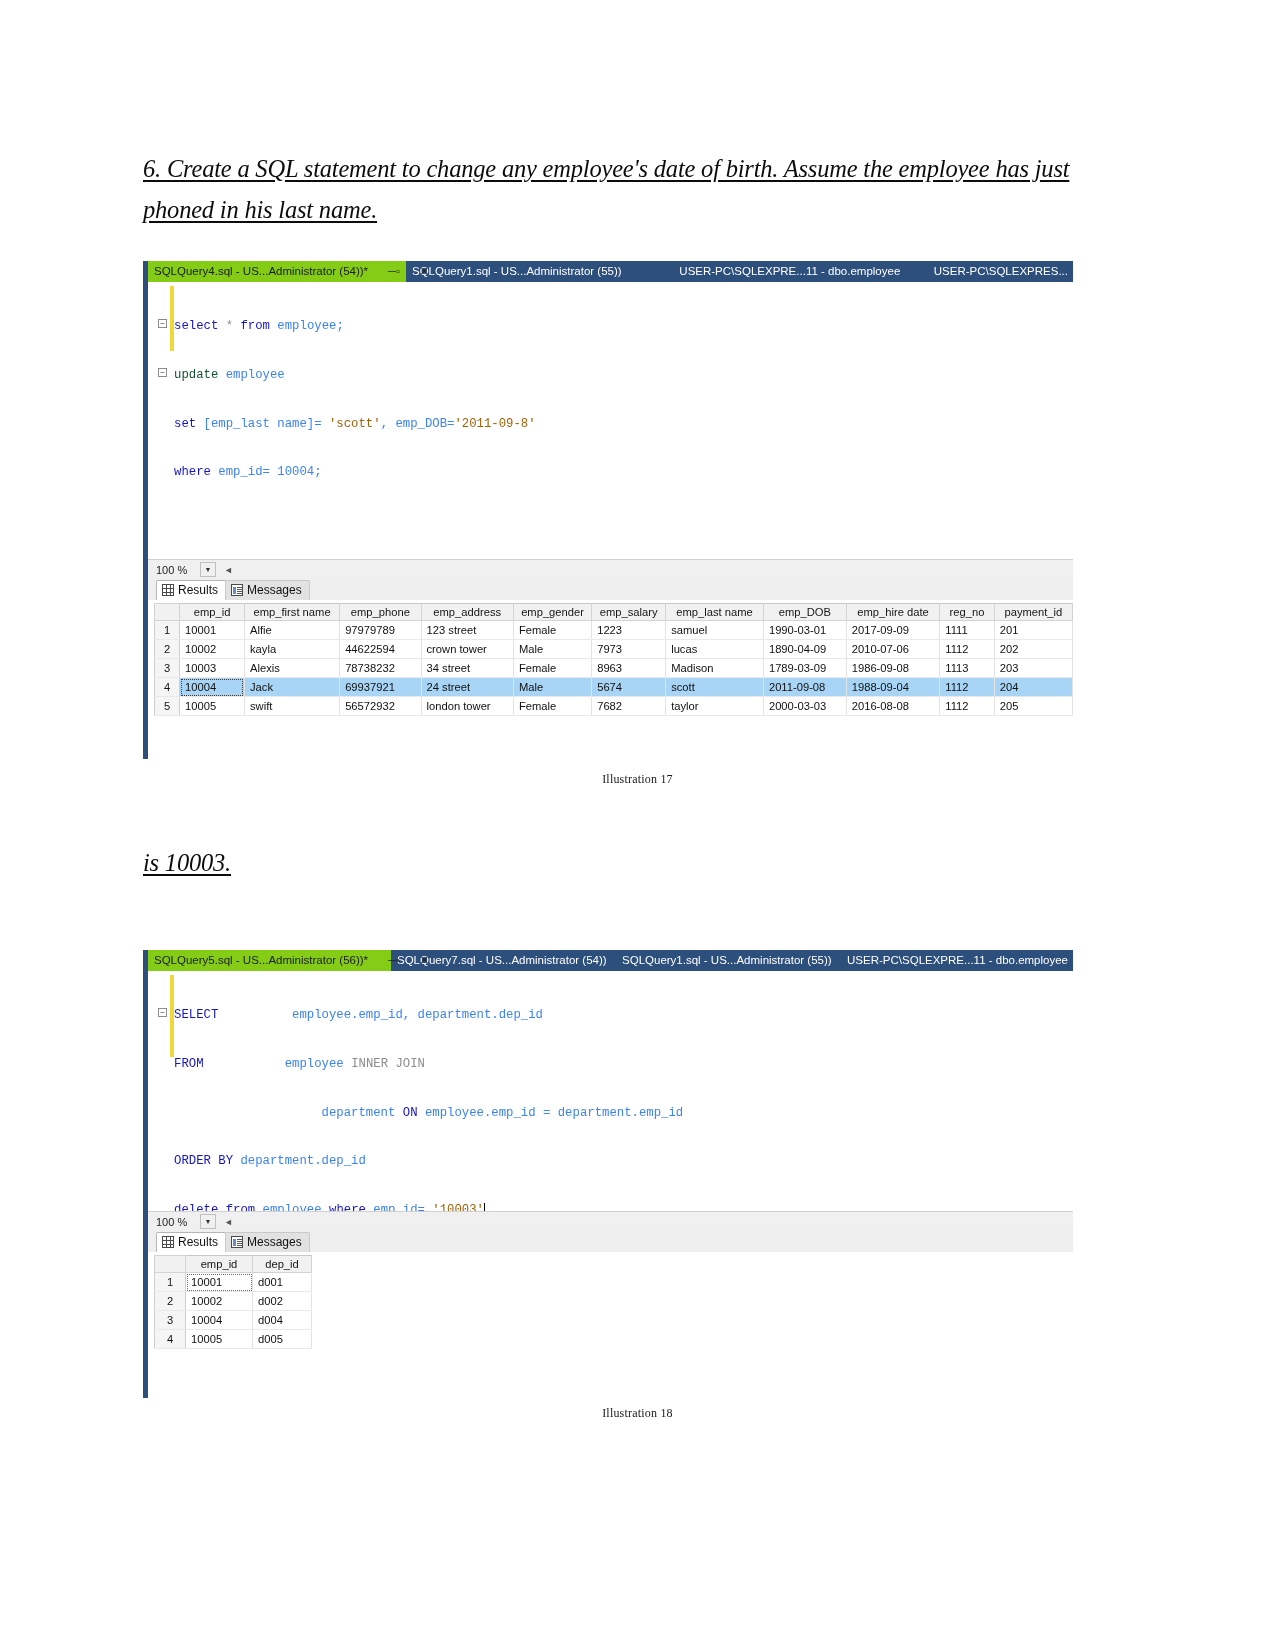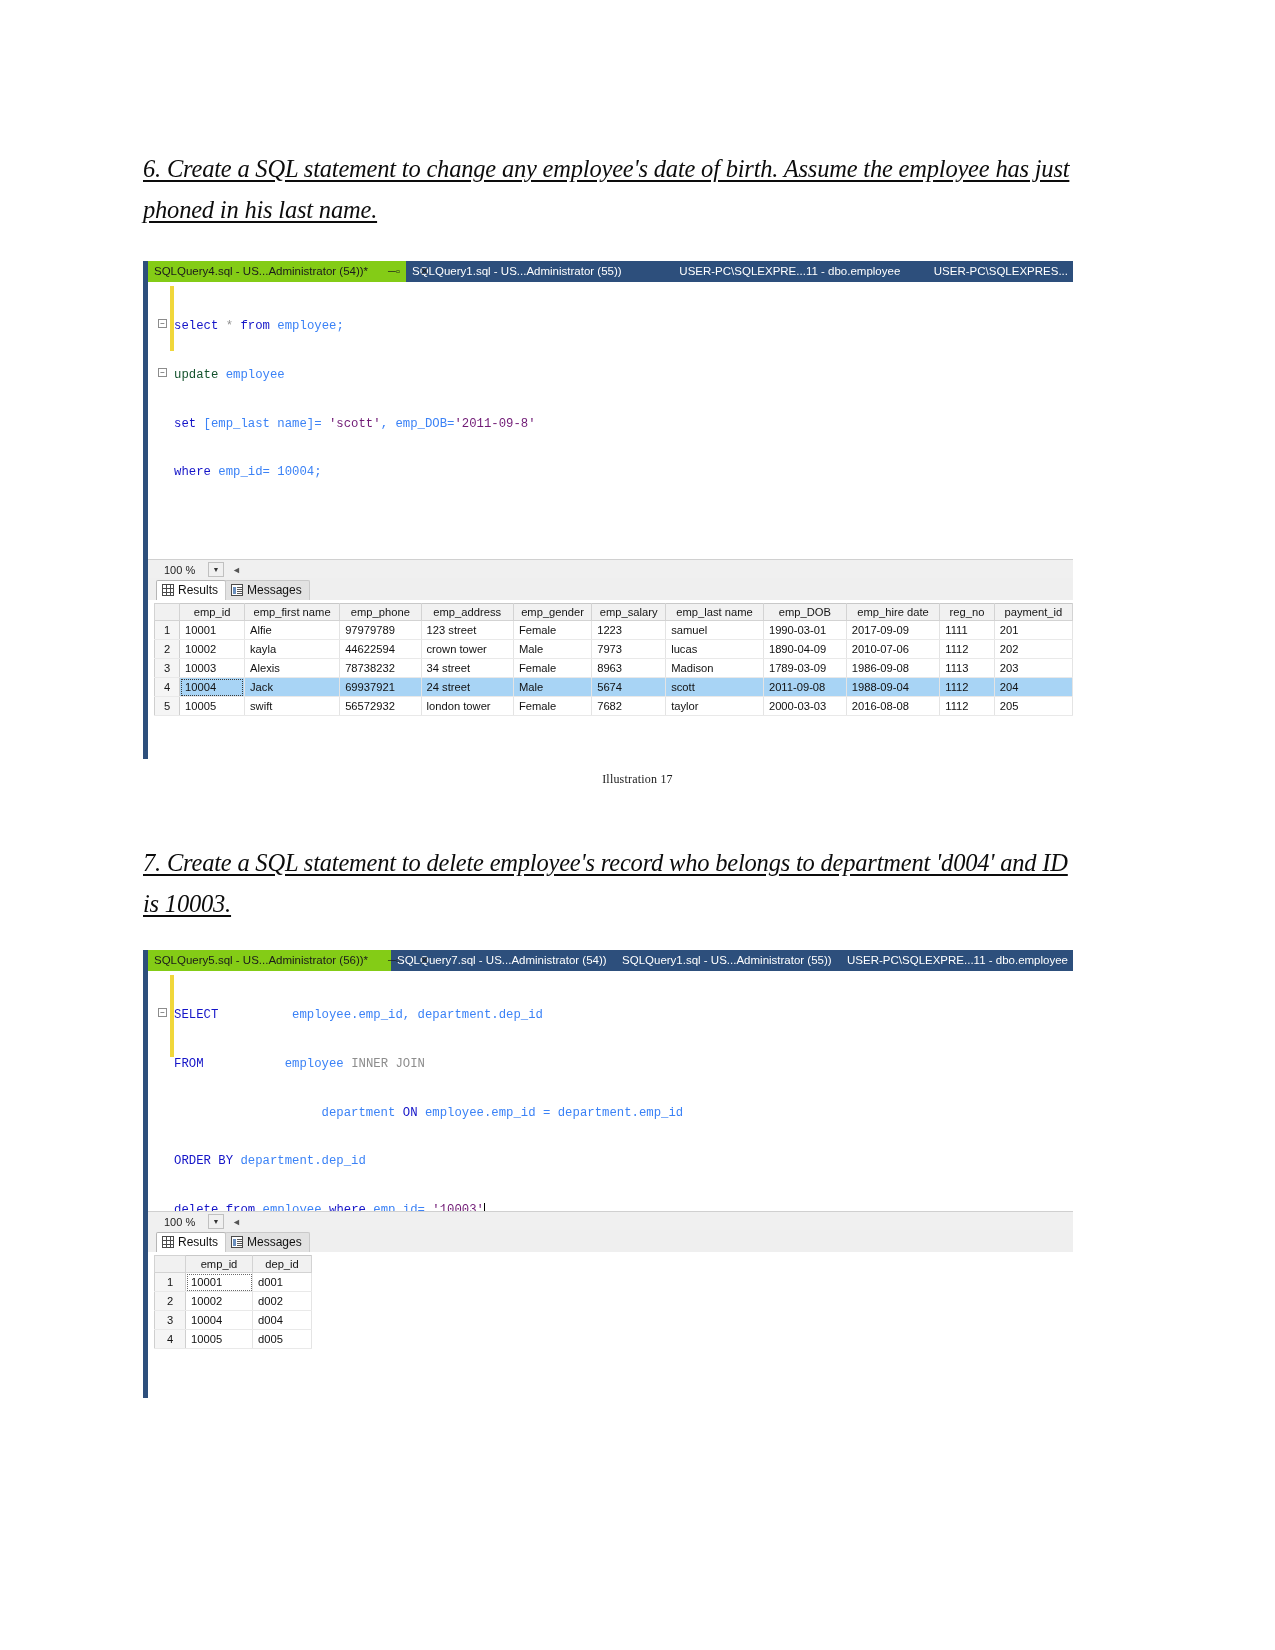--- a/index.html
+++ b/index.html
@@ -158,21 +158,21 @@
     top: 4px;
     font-family: "Liberation Mono", monospace;
     font-size: 12.3px;
     line-height: 16.2px;
     color: #1c1c1c;
     white-space: pre;
   }
   .code .line { display: block; height: 16.2px; position: relative; }
   .kw   { color: #1414c8; }
   .kw2  { color: #14532d; }
-  .str  { color: #701a75; }
+  .str  { color: #a16207; }
   .gry  { color: #8d8d8d; }
   .blk  { color: #3b82f6; }
   .fold {
     position: absolute;
     left: -16px;
     top: 1px;
     width: 9px;
     height: 9px;
     border: 1px solid #8c8c8c;
     box-sizing: border-box;
@@ -202,21 +202,21 @@
     border-bottom: 1px solid #d0d0d0;
     display: flex;
     align-items: center;
     font-family: "Liberation Sans", sans-serif;
     font-size: 11px;
     color: #222;
   }
   #ssms1 .zoombar { top: 298px; }
   #ssms2 .zoombar { top: 261px; }
   .zoom-val {
-    padding-left: 16px;
+    padding-left: 8px;
     width: 44px;
   }
   .zoom-drop {
     width: 16px;
     height: 15px;
     background: #f0f0f0;
     border: 1px solid #c0c0c0;
     display: flex;
     align-items: center;
     justify-content: center;
@@ -536,21 +536,20 @@
         </tbody>
       </table>
     </div>
   </div>
 
   <div class="caption caption-clip" id="cap17">
     <span>Illustration 17</span>
   </div>
 
   <div class="question" id="q7">
-    <span class="ln">7. Create a SQL statement to delete employee's record who belongs to department 'd004' and ID</span>
     <span class="ln">is 10003.</span>
   </div>
 
   <div class="ssms" id="ssms2">
     <div class="left-strip"></div>
 
     <div class="tabbar">
       <div class="tab active" style="width:232px;">
         <span class="tab-label">SQLQuery5.sql - US...Administrator (56))*</span>
         <span class="tab-pin">─▫</span>
@@ -624,14 +623,17 @@
           <tr>
             <td class="rownum g2-c0">4</td>
             <td class="g2-c1">10005</td>
             <td class="g2-c2">d005</td>
           </tr>
         </tbody>
       </table>
     </div>
   </div>
 
+  <div class="caption caption-clip" id="cap18">
+    <span>Illustration 18</span>
+  </div>
 
 </div>
 
 </body></html>

